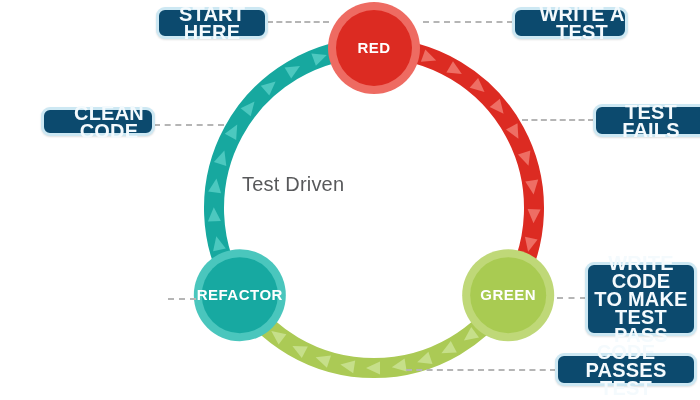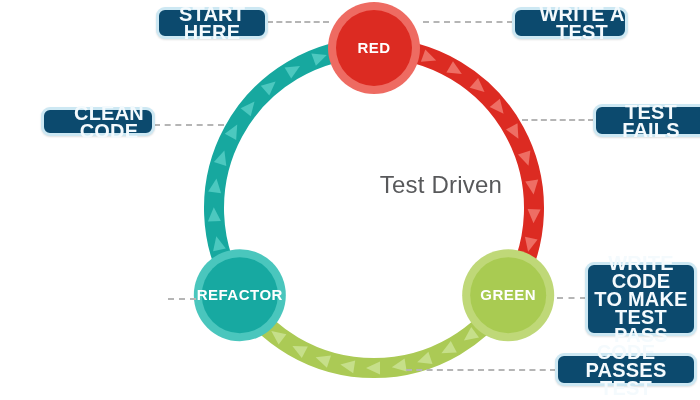--- a/index.html
+++ b/index.html
@@ -14,23 +14,23 @@
     width: 700px; height: 400px;
     background: #ffffff;
   }
   .wheel-svg {
     position: absolute; left: 0; top: 0;
     width: 700px; height: 400px;
   }
   .center-title {
     position: absolute;
     left: 242px; top: 168px; width: 260px;
-    text-align: right;
+    text-align: left;
     color: #58595b;
-    font-size: 24px;
+    font-size: 20px;
     line-height: 33px;
     font-weight: 400;
     letter-spacing: 0.2px;
   }
   .callout {
     position: absolute;
     box-sizing: border-box;
     background: #0c4a6e;
     border: 3px solid #cde8f3;
     border-radius: 9px;

